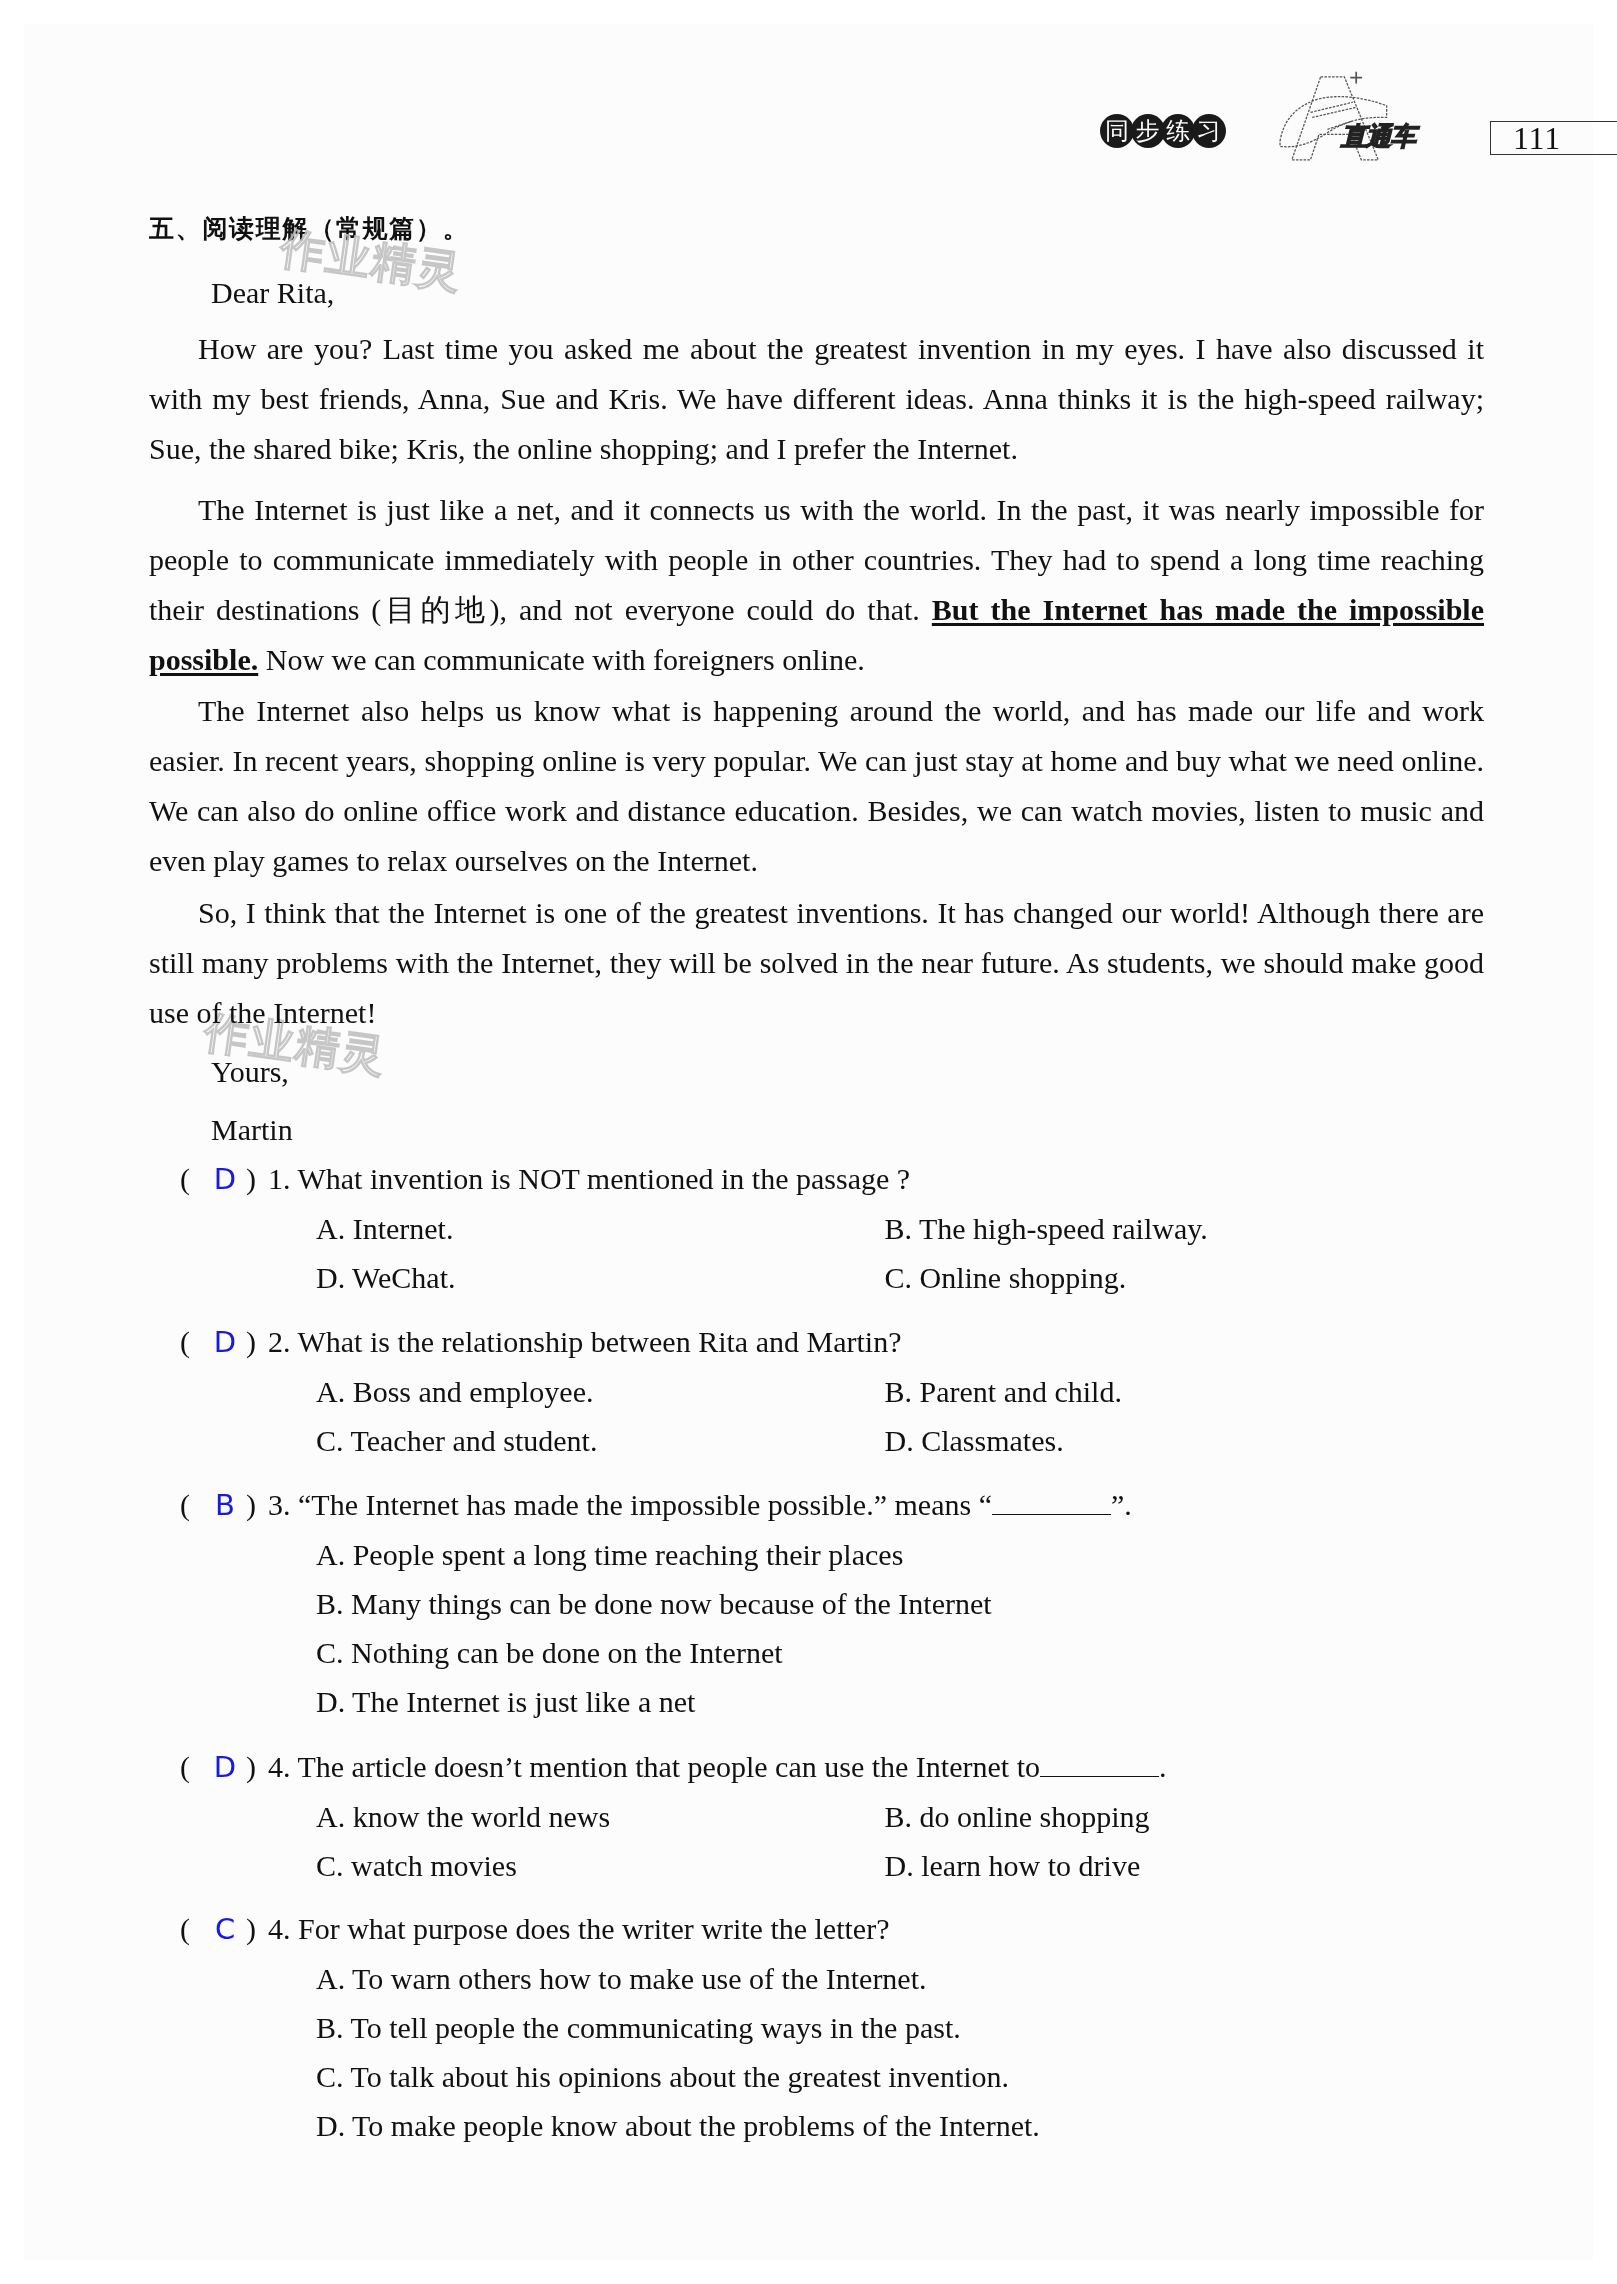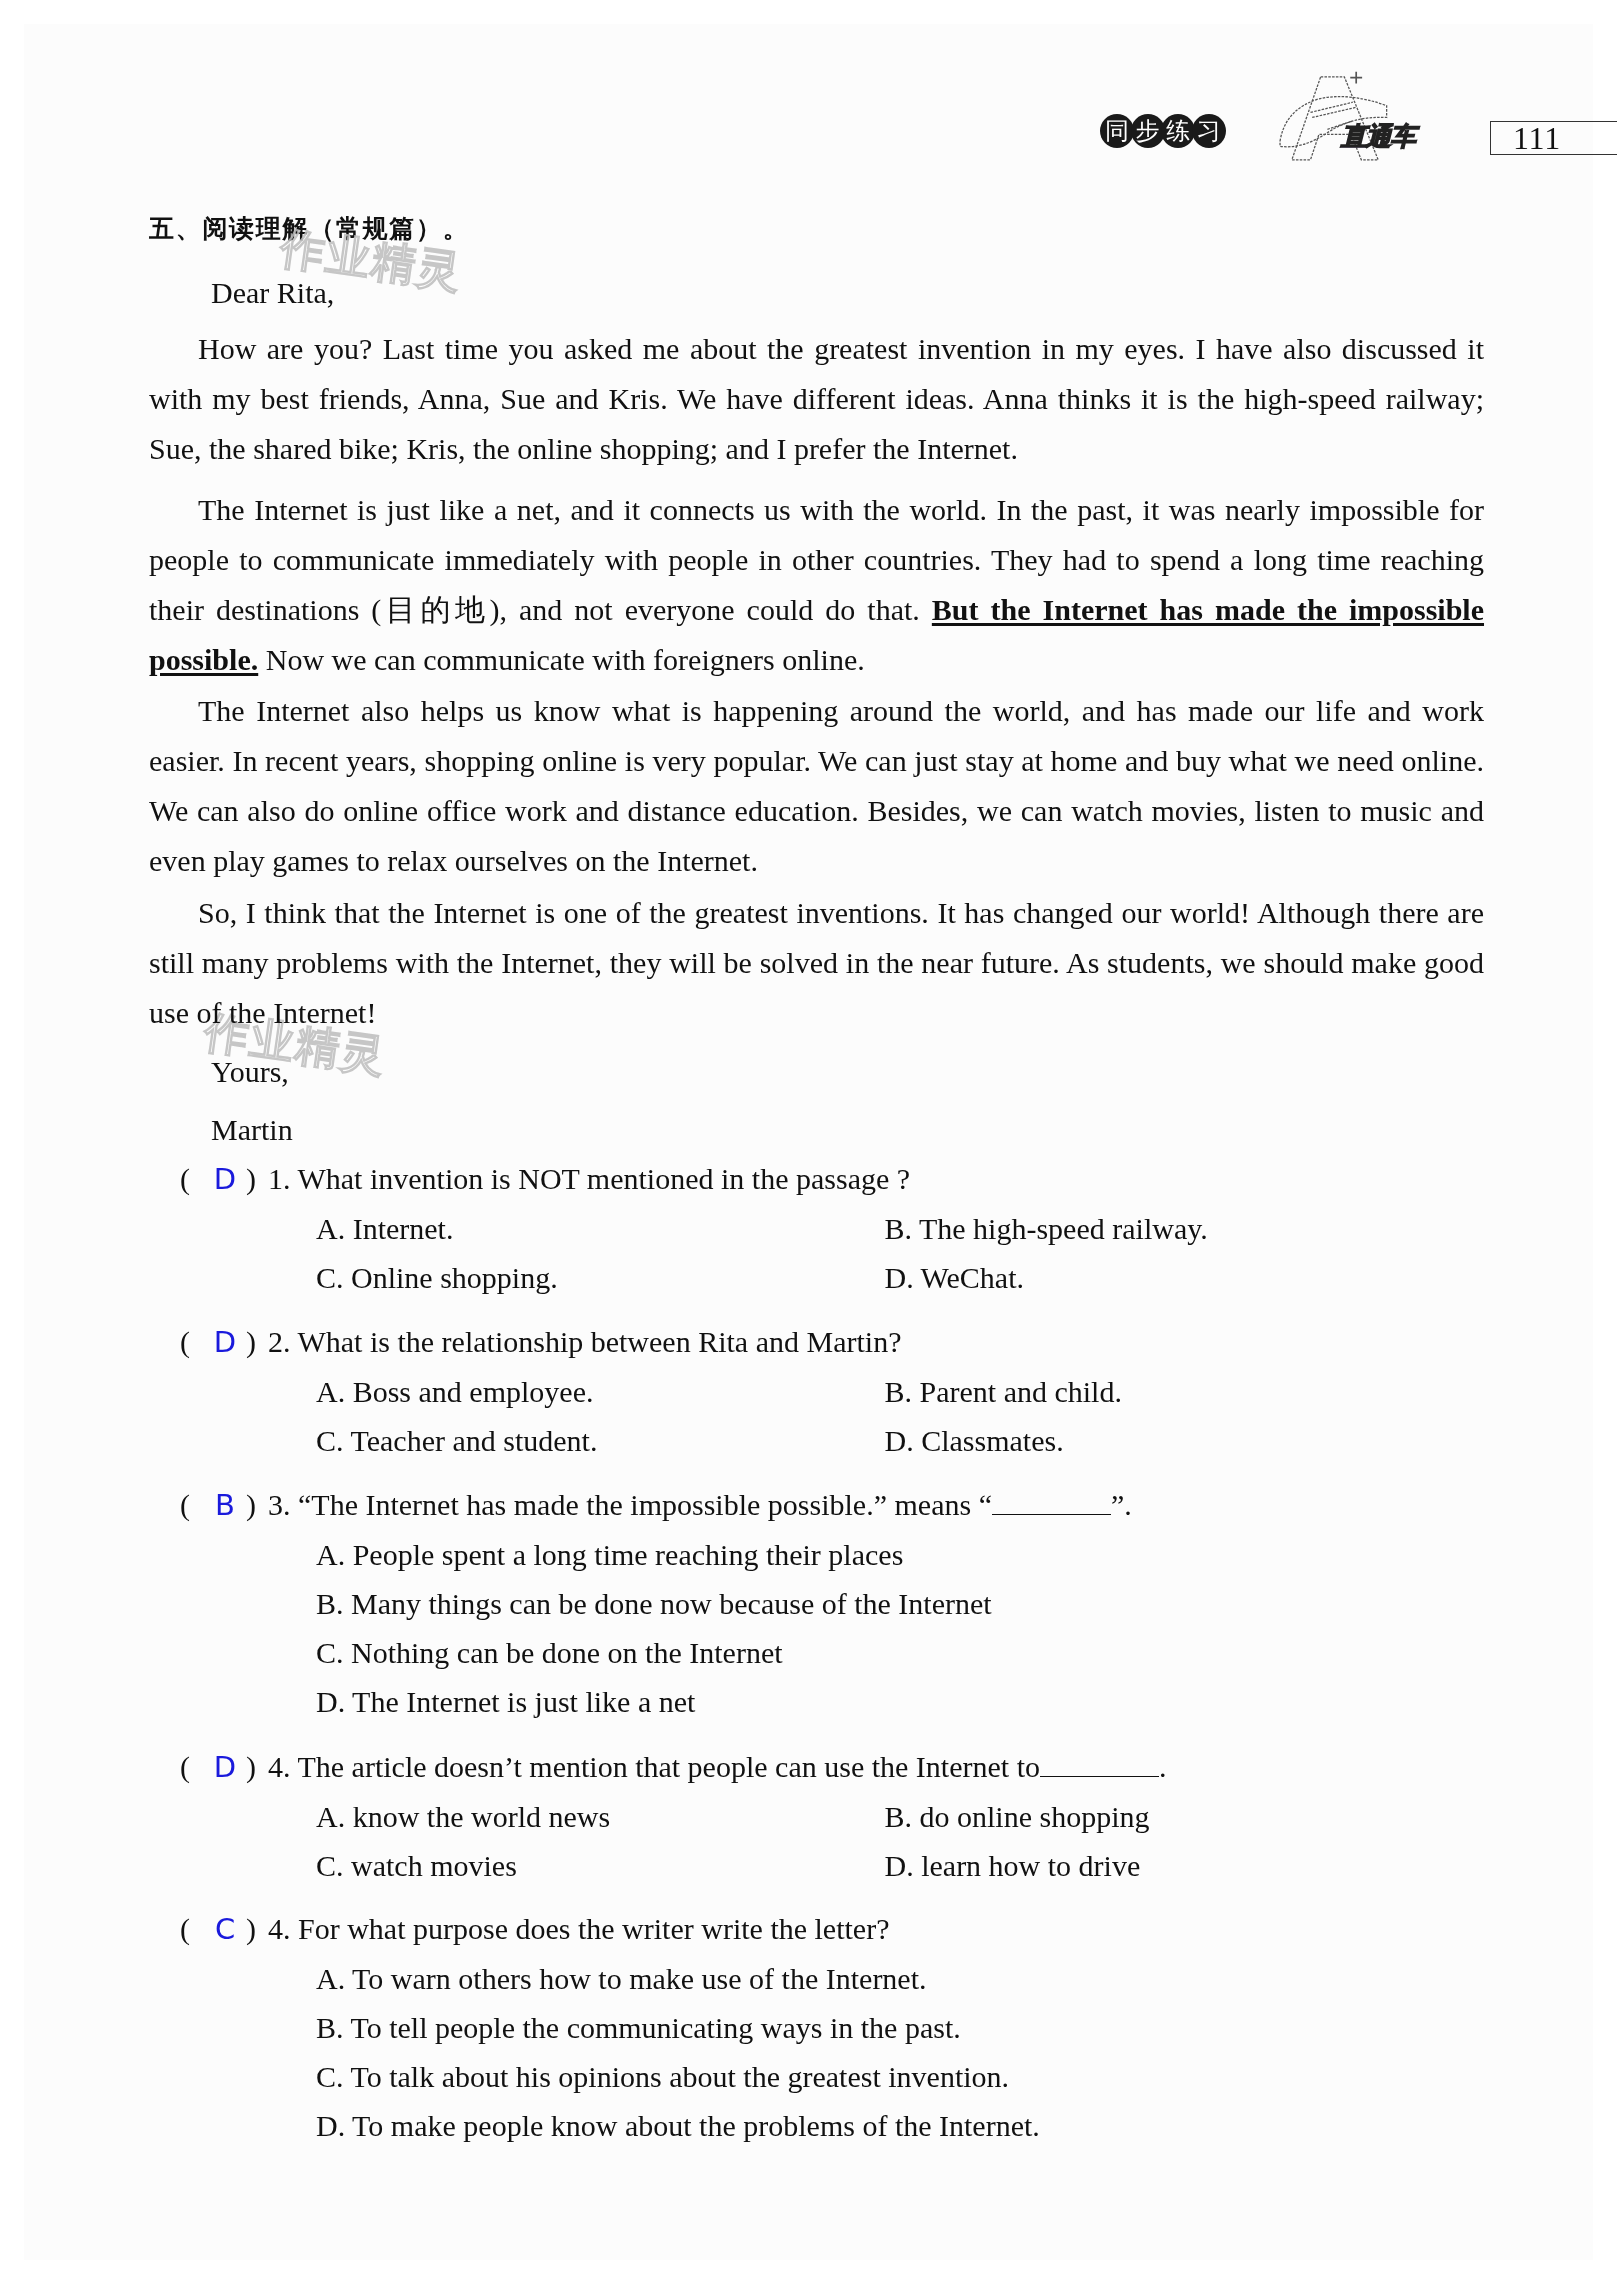--- a/index.html
+++ b/index.html
@@ -102,22 +102,22 @@
       <span class="ans" style="color: rgb(26, 26, 220);">D</span>
       <span class="paren-r">)</span>
       <span>1. What invention is NOT mentioned in the passage ?</span>
   </div>
   <div class="opts">
     <div class="opt-row">
         <span class="col">A. Internet.</span>
         <span class="col">B. The high-speed railway.</span>
       </div>
     <div class="opt-row">
+        <span class="col">D. WeChat.</span>
         <span class="col">C. Online shopping.</span>
-        <span class="col">D. WeChat.</span>
       </div>
   </div>
 </div>
 
 <div class="q" style="top:1317px;">
   <div class="q-line">
     <span class="paren">(</span>
       <span class="ans" style="color: rgb(26, 26, 220);">D</span>
       <span class="paren-r">)</span>
       <span>2. What is the relationship between Rita and Martin?</span>

